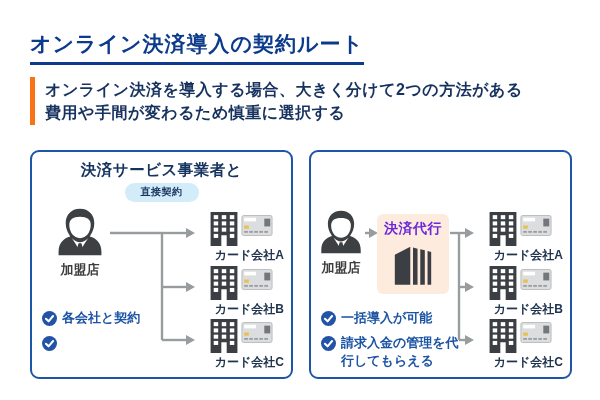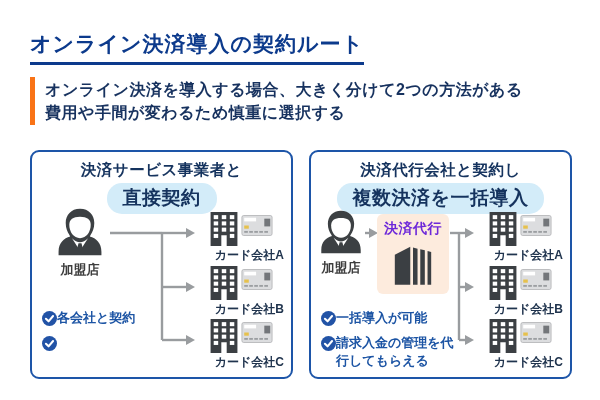--- a/index.html
+++ b/index.html
@@ -20,38 +20,38 @@
   }
   .panels { position:absolute; left:30px; top:140px; display:flex; gap:16px; }
   .panel {
     position:relative; width:263px; height:229px; background:#fff;
     border:2px solid #1d55a8; border-radius:9px;
   }
   .panel-head { position:absolute; top:8px; left:0; right:0; text-align:center; z-index:2; }
   .panel-head .l1 { font-size:15.5px; font-weight:bold; color:#15335e; letter-spacing:0.5px; }
   .panel-head .pill {
     display:inline-block; margin-top:2px; background:#d3ecf9; border-radius:15px;
-    padding:2px 16px 3px; font-size:19px; font-weight:bold; color:#15335e; letter-spacing:0.5px;text-align:right;
+    padding:2px 16px 3px; font-size:10px; font-weight:bold; color:#15335e; letter-spacing:0.5px;text-align:right;
   }
   .merchant { position:absolute; text-align:center; z-index:2; }
   .merchant-left { top:56px; left:16px; width:64px; }
   .merchant-right { top:58px; left:4px; width:52px; }
   .merchant .mlabel { font-size:13px; font-weight:bold; color:#3e3e3e; margin-top:1px; }
   .connector { position:absolute; left:0; top:0; z-index:1; pointer-events:none; }
   .company { position:absolute; left:166px; width:86px; text-align:right; z-index:2; }
   .co-icons { display:flex; justify-content:center; align-items:flex-start; gap:3px; }
   .co-icons .card { margin-top:3px; }
   .company .clabel { font-size:12px; font-weight:bold; color:#20344e; white-space:nowrap; margin-top:1px; }
   .agent-box {
     position:absolute; left:66px; top:62px; width:72px; height:80px;
     background:#fdebdd; border-radius:6px; text-align:center; padding-top:6px; z-index:2;
   }
   .agent-box .alabel { font-size:14px; font-weight:bold; color:#6d28d9; letter-spacing:0.5px; }
   .agent-box svg { margin-top:3px; }
-  .note { position:absolute; left:10px; display:flex; align-items:flex-start; z-index:2; }
+  .note { position:absolute; left:10px; display:flex; gap:5px; align-items:flex-start; z-index:2; }
   .note .ntext { font-size:13px; font-weight:bold; color:#1c54a4; line-height:1.4; width:126px; text-align:left; }
   .note .chk { flex:0 0 auto; margin-top:2px; }
   .n1 { top:157px; }
   .n2 { top:182px; }
 </style>
 </head>
 <body>
 
 <div class="canvas">
 
@@ -212,24 +212,20 @@
       </div>
       <div class="note n2">
         <svg class="chk" width="15" height="15" viewBox="0 0 16 16">
           <circle cx="8" cy="8" r="8" fill="#2253a6"></circle>
           <path d="M4.2 8.3 L7 11 L11.8 5.3" stroke="#fff" stroke-width="2.2" fill="none" stroke-linecap="round" stroke-linejoin="round"></path>
         </svg>
       </div>
     </div>
 
     <div class="panel">
-      <div class="panel-head">
-        <div class="l1">決済代行会社と契約し</div>
-        <div class="pill">複数決済を一括導入</div>
-      </div>
 
       <svg class="connector" width="259" height="231" viewBox="0 0 259 231">
         <g stroke="#999c9f" stroke-width="2.4" fill="none">
           <path d="M54 81 H58"></path>
           <path d="M139 81 H154"></path>
           <path d="M148 81 V188"></path>
           <path d="M148 135 H154"></path>
           <path d="M148 188 H154"></path>
         </g>
         <g fill="#999c9f">

